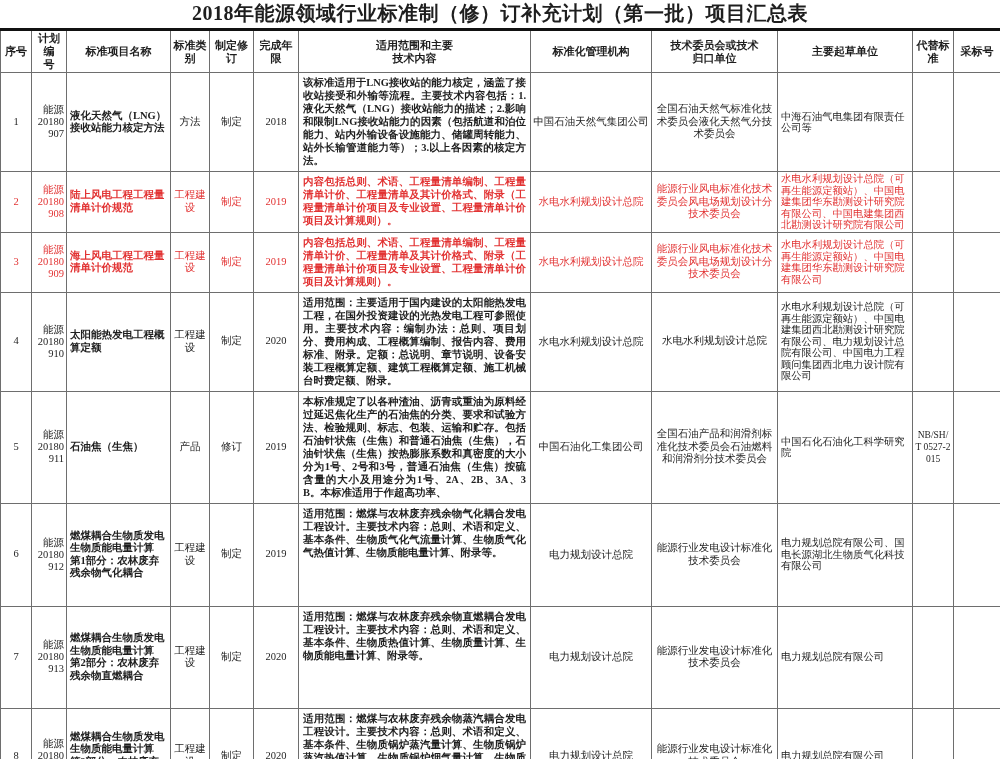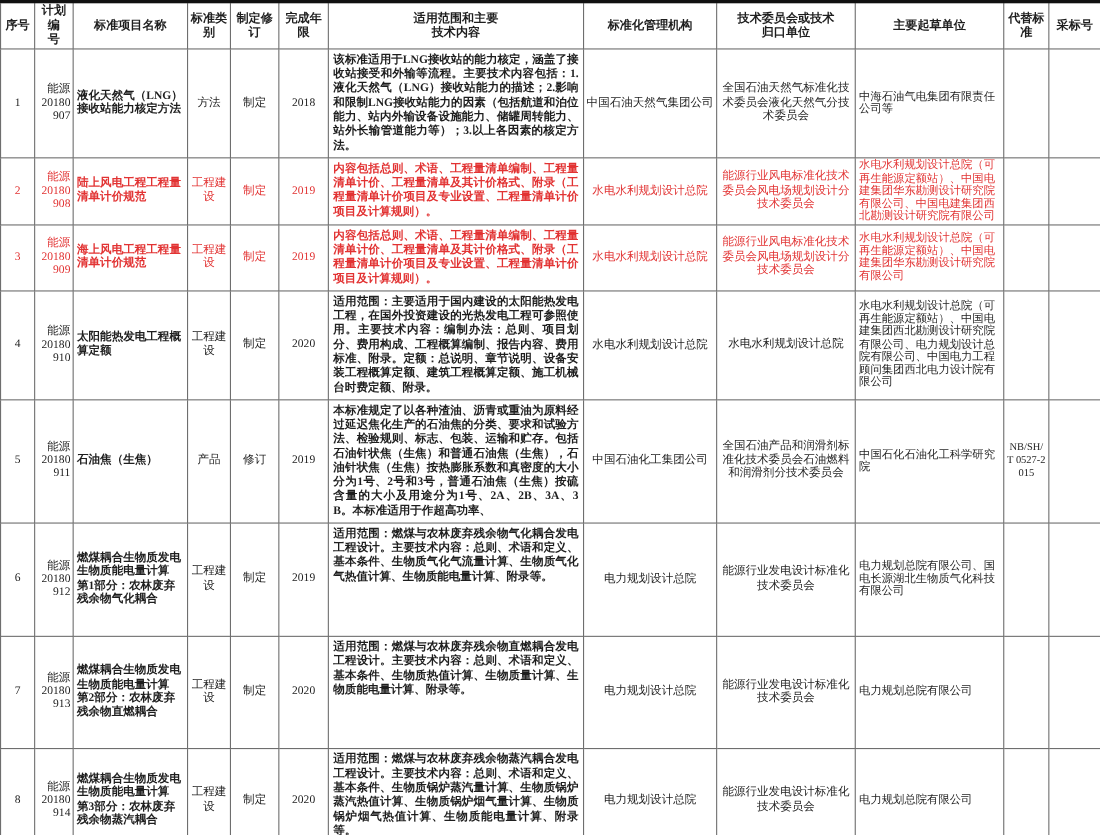--- a/index.html
+++ b/index.html
@@ -85,20 +85,21 @@
     padding: 1px 3px;
     margin-top: 28px;
   }
   td.col-replaces { font-size: 9.5px; line-height: 12px; font-family: "Liberation Serif", "DejaVu Serif", serif; margin-left: 36px; }
   tr.highlight td { color: var(--red, #e23333); }
 </style>
 </head>
 <body>
 
 <div class="page" style="--red: #e23333;">
+  <h1 class="title">2018年能源领域行业标准制（修）订补充计划（第一批）项目汇总表</h1>
   <table class="summary">
     <colgroup id="colgroup">
         <col style="width: 31px;">
         <col style="width: 35px;">
         <col style="width: 104px;">
         <col style="width: 39px;">
         <col style="width: 44px;">
         <col style="width: 45px;">
         <col style="width: 232px;">
         <col style="width: 121px;">

